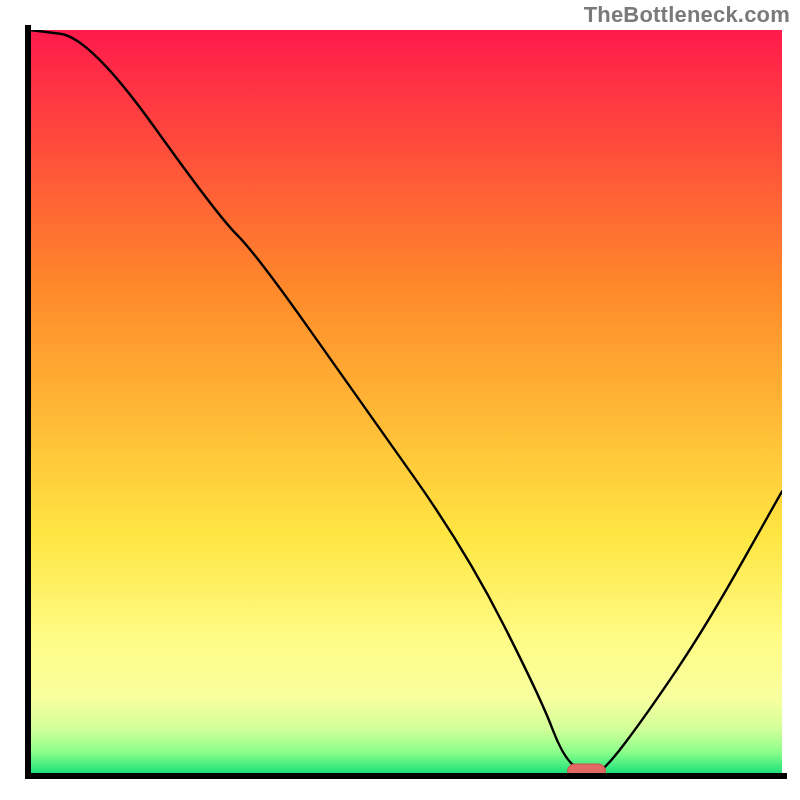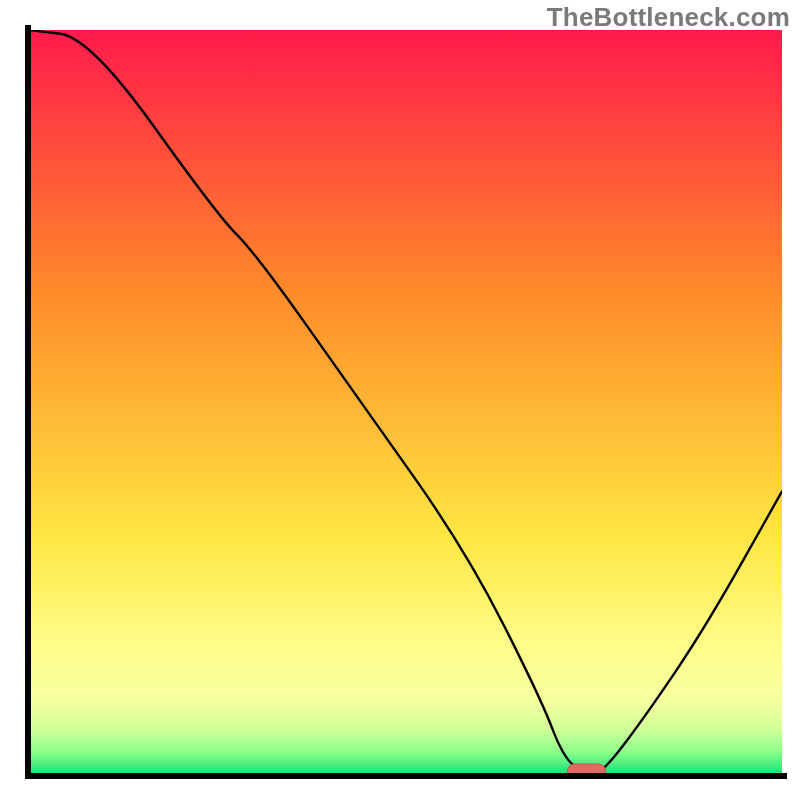--- a/index.html
+++ b/index.html
@@ -13,21 +13,21 @@
   }
   .stage {
     position: relative;
     width: 800px;
     height: 800px;
   }
   .watermark {
     position: absolute;
     top: 2px;
     right: 10px;
-    font-size: 26px;
+    font-size: 22px;
     font-weight: 600;
     color: #7a7a7a;
     letter-spacing: 0.2px;
     z-index: 10;
   }
   svg {
     display: block;
   }
 </style>
 </head>

